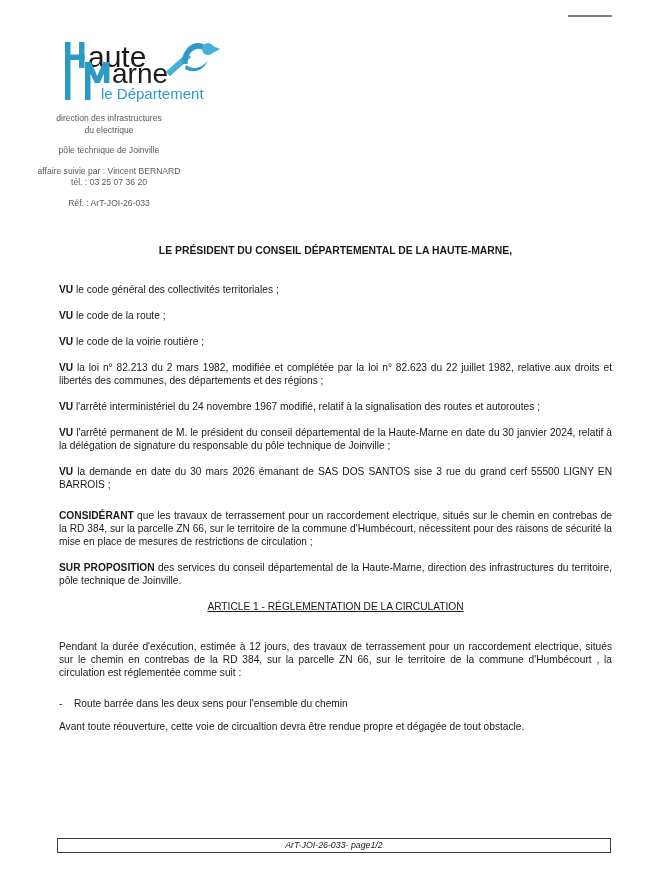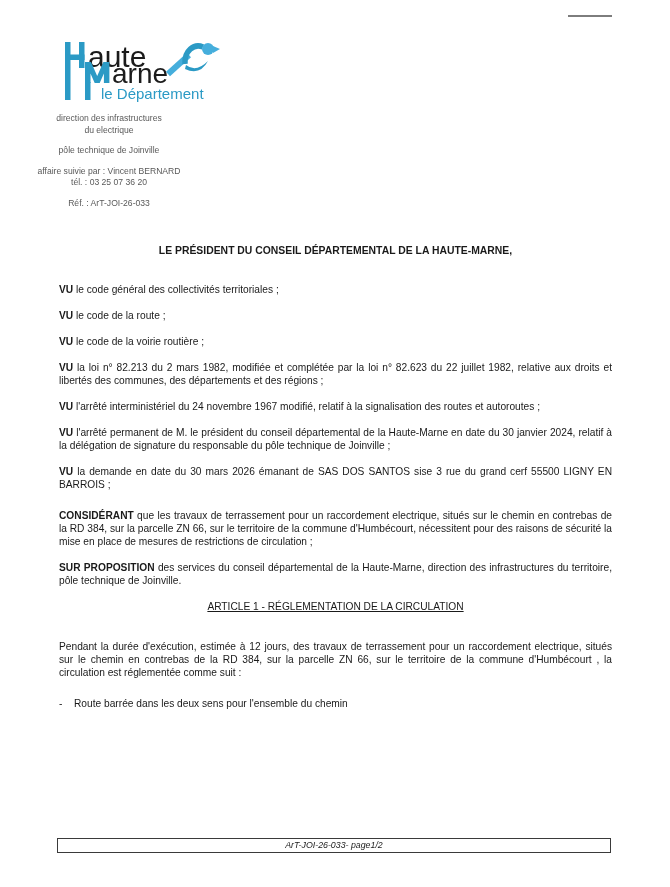--- a/index.html
+++ b/index.html
@@ -174,18 +174,19 @@
 
 
     <p class="article-heading">ARTICLE 1 - RÉGLEMENTATION DE LA CIRCULATION</p>
 
     <p class="para p-intro">Pendant la durée d'exécution, estimée à 12 jours, des travaux de terrassement pour un raccordement electrique, situés sur le chemin en contrebas de la RD 384, sur la parcelle ZN 66, sur le territoire de la commune d'Humbécourt , la circulation est réglementée comme suit :</p>
 
     <p class="para bullet">
       <span class="bullet-marker">-</span><span>Route barrée dans les deux sens pour l'ensemble du chemin</span>
     </p>
 
+    <p class="para">Avant toute réouverture, cette voie de circualtion devra être rendue propre et dégagée de tout obstacle.</p>
 
   </div>
 
   <div class="footer-box">ArT-JOI-26-033- page1/2</div>
 
 </div>
 
 </body></html>

